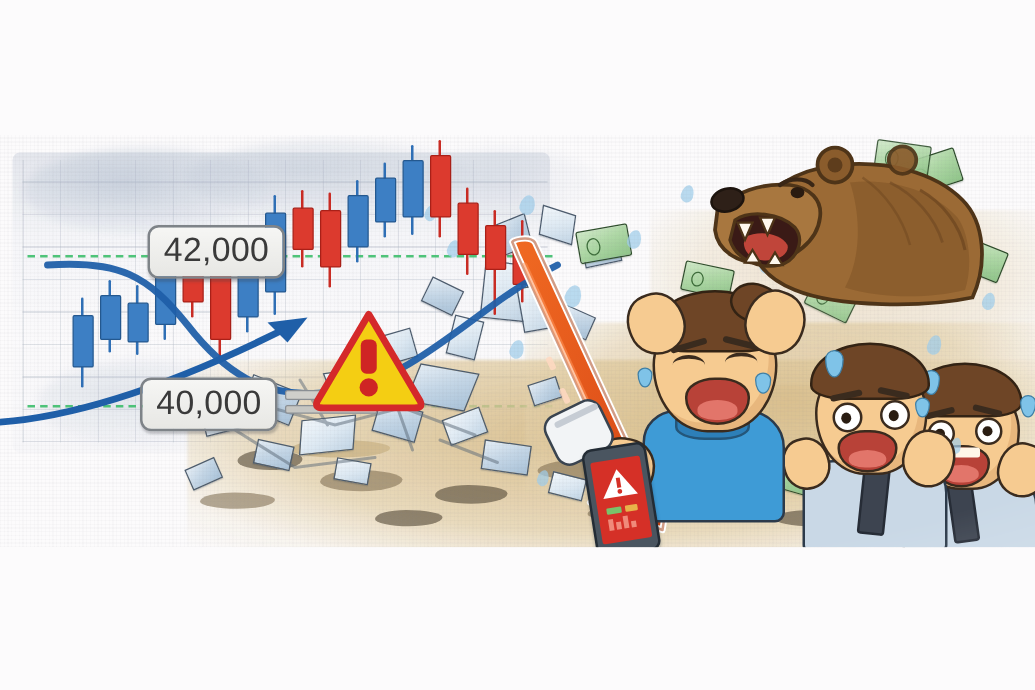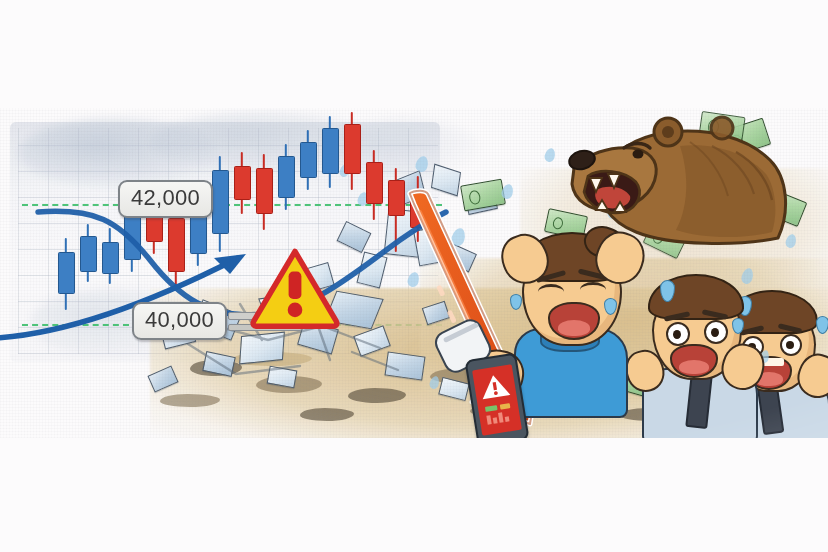--- a/index.html
+++ b/index.html
@@ -84,21 +84,21 @@
     opacity:.92;
   }
 
   
   .price-tag{
     position:absolute;
     background:linear-gradient(180deg,#F6F6F4 0%,#E7E7E4 100%);
     border:2px solid #7E8388;
     border-radius:9px;
     color:#3A3A3A;
-    font-size:22px;
+    font-size:27px;
     font-weight:400;
     font-family:"Liberation Sans",sans-serif;
     padding:3px 11px 5px 11px;
     box-shadow:1px 2px 2px rgba(60,60,70,.28);
     letter-spacing:.3px;
     z-index:30;
     white-space:nowrap;
   }
 
   
@@ -306,21 +306,21 @@
 
     <svg class="layer" width="460" height="270" style="z-index:20;">
       <path d="M 38 104 C 95 100, 118 112, 150 152 C 178 188, 210 212, 262 206 C 315 200, 350 168, 400 132 C 420 118, 434 110, 446 104" fill="none" stroke="#1F5FA8" stroke-width="5.5" stroke-linecap="round" opacity=".94"></path>
       <g>
         <path d="M -4 230 C 60 226, 140 200, 238 150" fill="none" stroke="#1F5FA8" stroke-width="5.5" stroke-linecap="round"></path>
         <path d="M 246 146 L 214 150 L 230 166 Z" fill="#1F5FA8"></path>
       </g>
     </svg>
 
     <div class="price-tag" style="left:118px;top:72px;">42,000</div>
-    <div class="price-tag" style="left:132px;top:194px;">40,000</div>
+    <div class="price-tag" style="left:112px;top:194px;">40,000</div>
 
     <div style="position:absolute;left:228px;top:204px;width:100px;height:6px;background:#CFCFCB;border:1.6px solid #8A8F94;border-radius:2px;z-index:25;"></div>
     <div style="position:absolute;left:228px;top:216px;width:72px;height:5px;background:#C6C6C2;border:1.4px solid #8A8F94;border-radius:2px;z-index:25;"></div>
 
     <svg id="warn-tri" viewBox="0 0 100 92">
       <path d="M50 6 L95 82 Q98 88 90 88 L10 88 Q2 88 5 82 Z" fill="#F4CE13" stroke="#D4292A" stroke-width="6" stroke-linejoin="round"></path>
       <rect x="43" y="28" width="14" height="30" rx="5" fill="#CF2424"></rect>
       <circle cx="50" cy="70" r="8" fill="#CF2424"></circle>
     </svg>
 

